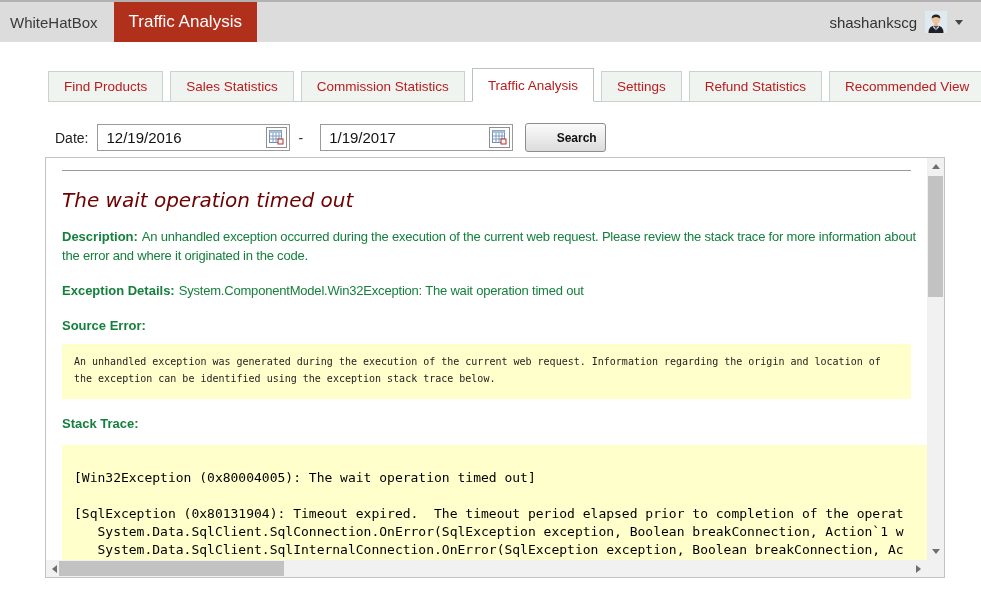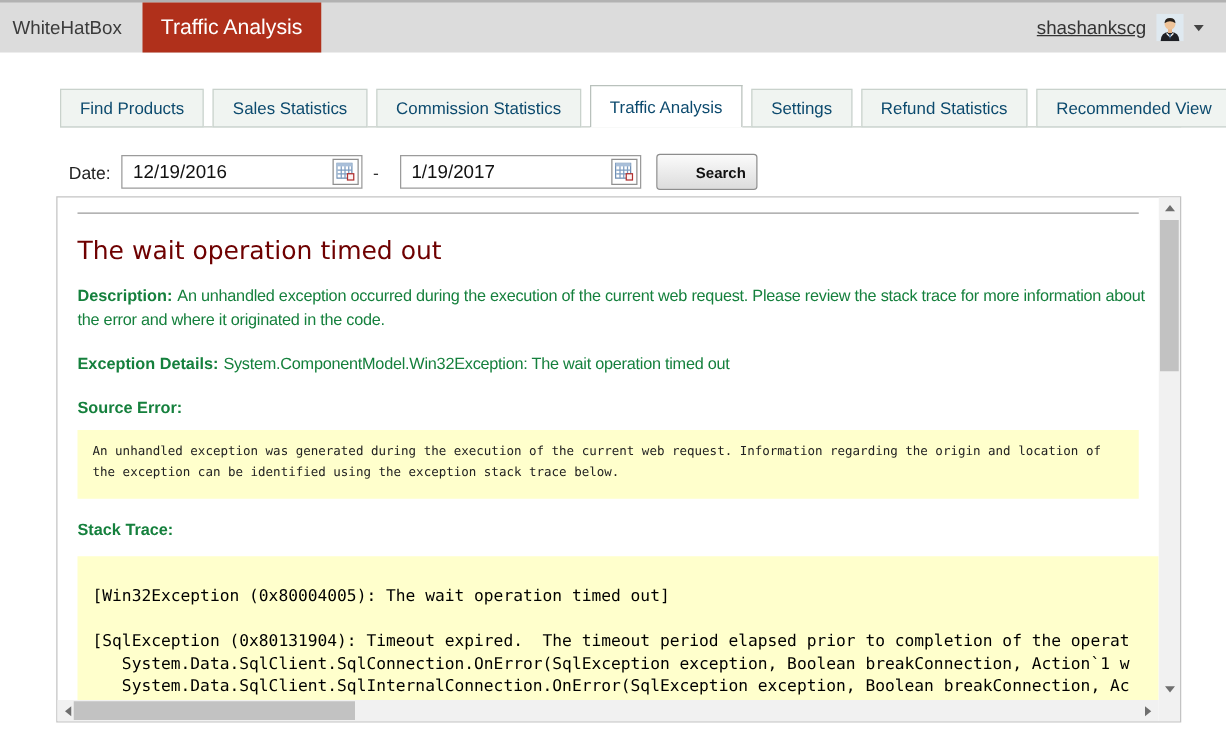--- a/index.html
+++ b/index.html
@@ -17,37 +17,37 @@
   .brand {
     display:flex; align-items:center; padding:0 10px; font-size:15px; color:#3b3b3b;
     margin-right:6px;
   }
   .app-tab {
     background:#b0301b; color:#fff; display:flex; align-items:center;
     padding:0 15px; font-size:17px;
   }
   .topbar-right {
     margin-left:auto; display:flex; align-items:center; gap:8px;
-    padding-right:18px; font-size:15px; color:#333;text-decoration:underline;
+    padding-right:18px; font-size:15px; color:#333;
   }
   .avatar { width:22px; height:22px; display:block; }
   .caret-down {
     width:0; height:0; border-left:4px solid transparent; border-right:4px solid transparent;
     border-top:5px solid #444; display:inline-block;
   }
 
   
   .tabs-row {
     margin:26px 36px 0 48px; border-bottom:1px solid #c3ccc6;
     display:flex; align-items:flex-end;
   }
   .tab {
     display:inline-block; margin:0 7px -1px 0; padding:7px 15px 7px;
     background:#f0f4f1; border:1px solid #c9d2cc;
-    font-size:13.5px; color:#0c4a6e; cursor:pointer; white-space:nowrap;
+    font-size:13.5px; color:#b91c1c; cursor:pointer; white-space:nowrap;
   }
   .tab.active {
     background:#fff; border-color:#b9c1bc; border-bottom:1px solid #fff;
     padding-top:9px; padding-bottom:8px;
   }
 
   
   .filter-row { margin:21px 0 0 55px; display:flex; align-items:center; font-size:14px; color:#222; }
   .datebox {
     width:193px; height:27px; border:1px solid #9b9b9b; background:#fff;
@@ -80,21 +80,21 @@
     position:absolute; left:0; top:0; right:17px; bottom:17px;
     overflow:hidden; padding-left:16px;
   }
 
   .err-title {
     margin:16px 0 0; font-size:27px; font-weight:normal; color:#ee0000;
     font-family:"Liberation Sans", sans-serif;
   }
   .err-rule { border:none; border-top:1px solid #9a9a9a; margin:12px 16px 0 0; }
   .err-sub {
-    margin:17px 0 0; font-size:20px; font-weight:normal; color:#6e0000;
+    margin:17px 0 0; font-size:20px; font-weight:normal; font-style:italic; color:#6e0000;
     font-family:"DejaVu Sans", sans-serif;
   }
   .meta { margin:16px 0 0; font-size:13px; line-height:1.45; letter-spacing:-0.2px; max-width:872px; color:#15803d; }
   .meta b { letter-spacing:0; margin-right:4px; }
   .source-box {
     margin:9px 16px 0 0; background:#ffffcc; padding:9px 12px 12px;
     font-family:"DejaVu Sans Mono", monospace; font-size:10px; line-height:1.7; color:#222;
   }
   .stack-box {
     margin:11px 0 0; background:#ffffcc; padding:24px 0 40px 12px; min-height:200px;

